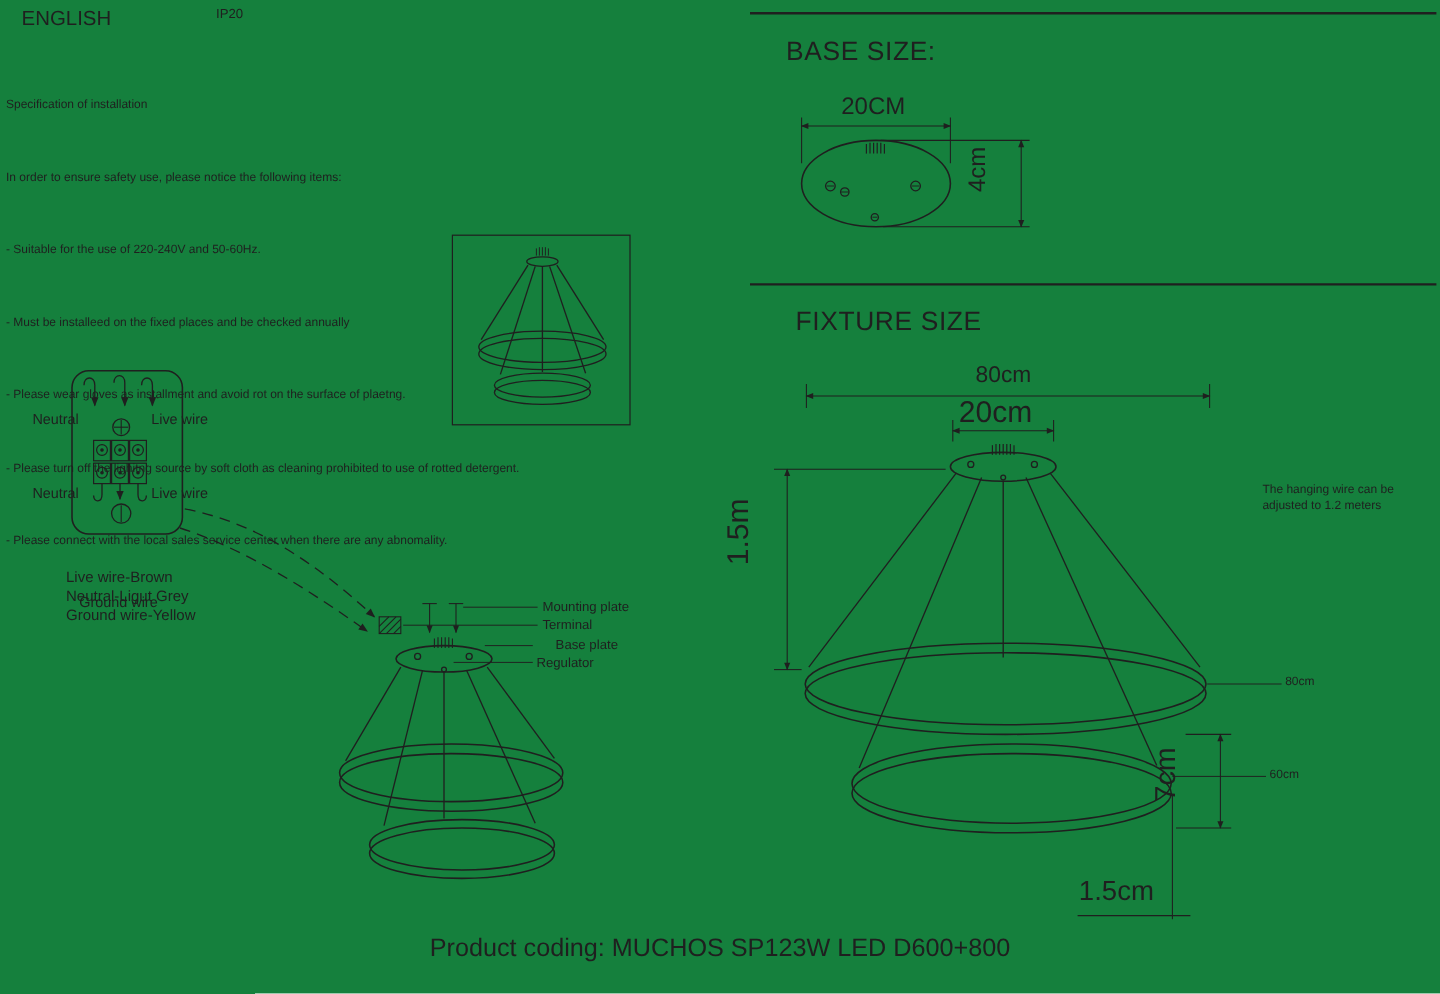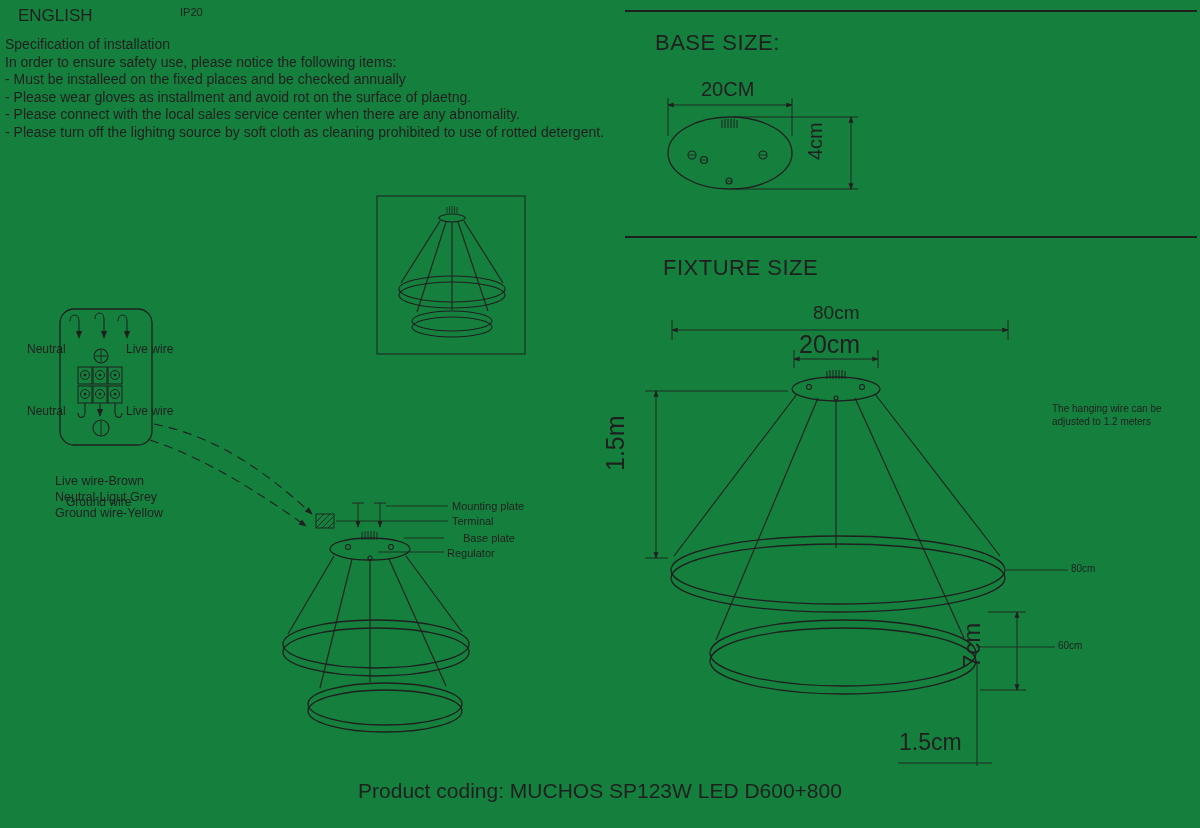--- a/index.html
+++ b/index.html
@@ -1,21 +1,21 @@
 <!DOCTYPE html>
 <html><head>
 <meta charset="utf-8">
 <style>
   html,body{margin:0;padding:0;background:#ffffff;}
   #page{position:relative;width:1200px;height:828px;background:#15803d;overflow:hidden;
         font-family:"Liberation Sans", sans-serif;color:#1f1f1f;}
   .abs{position:absolute;white-space:nowrap;}
   .vtext{position:absolute;transform-origin:left bottom;transform:rotate(-90deg);white-space:nowrap;}
   svg{position:absolute;left:0;top:0;}
-  .specline{font-size:14px;line-height:17.5px;}
+  .specline{font-size:10px;line-height:17.5px;margin-top:43px;}
   .wirelabel{font-size:12px;}
   .legendline{font-size:12.5px;line-height:16px;}
   .partlabel{font-size:11px;}
   .sectitle{font-size:22px;letter-spacing:.5px;}
   .note{white-space:normal;font-size:10px;line-height:12.5px;width:118px;}
 </style>
 </head>
 <body>
 
 <div id="page">
@@ -256,24 +256,25 @@
     </g>
   </g>
 </svg>
 
 <div class="abs" style="left:18px;top:6px;font-size:17px;">ENGLISH</div>
 <div class="abs" style="left:180px;top:6px;font-size:11px;">IP20</div>
 
 <div class="abs" style="left:5px;top:36px;">
   <div class="specline">Specification of installation</div>
   <div class="specline">In order to ensure safety use, please notice the following items:</div>
+  <div class="specline">- Suitable for the use of 220-240V and 50-60Hz.</div>
   <div class="specline">- Must be installeed on the fixed places and be checked annually</div>
   <div class="specline">- Please wear gloves as installment and avoid rot on the surface of plaetng.</div>
+  <div class="specline">- Please turn off the lighitng source by soft cloth as cleaning prohibited to use of rotted detergent.</div>
   <div class="specline">- Please connect with the local sales service center when there are any abnomality.</div>
-  <div class="specline">- Please turn off the lighitng source by soft cloth as cleaning prohibited to use of rotted detergent.</div>
 </div>
 
 <div class="abs wirelabel" style="left:27px;top:342px;">Neutral</div>
 <div class="abs wirelabel" style="left:126px;top:342px;">Live wire</div>
 <div class="abs wirelabel" style="left:27px;top:404px;">Neutral</div>
 <div class="abs wirelabel" style="left:126px;top:404px;">Live wire</div>
 <div class="abs wirelabel" style="left:66px;top:447px;margin-top:48px;">Ground wire</div>
 
 <div class="abs" style="left:55px;top:473px;">
   <div class="legendline">Live wire-Brown</div>

